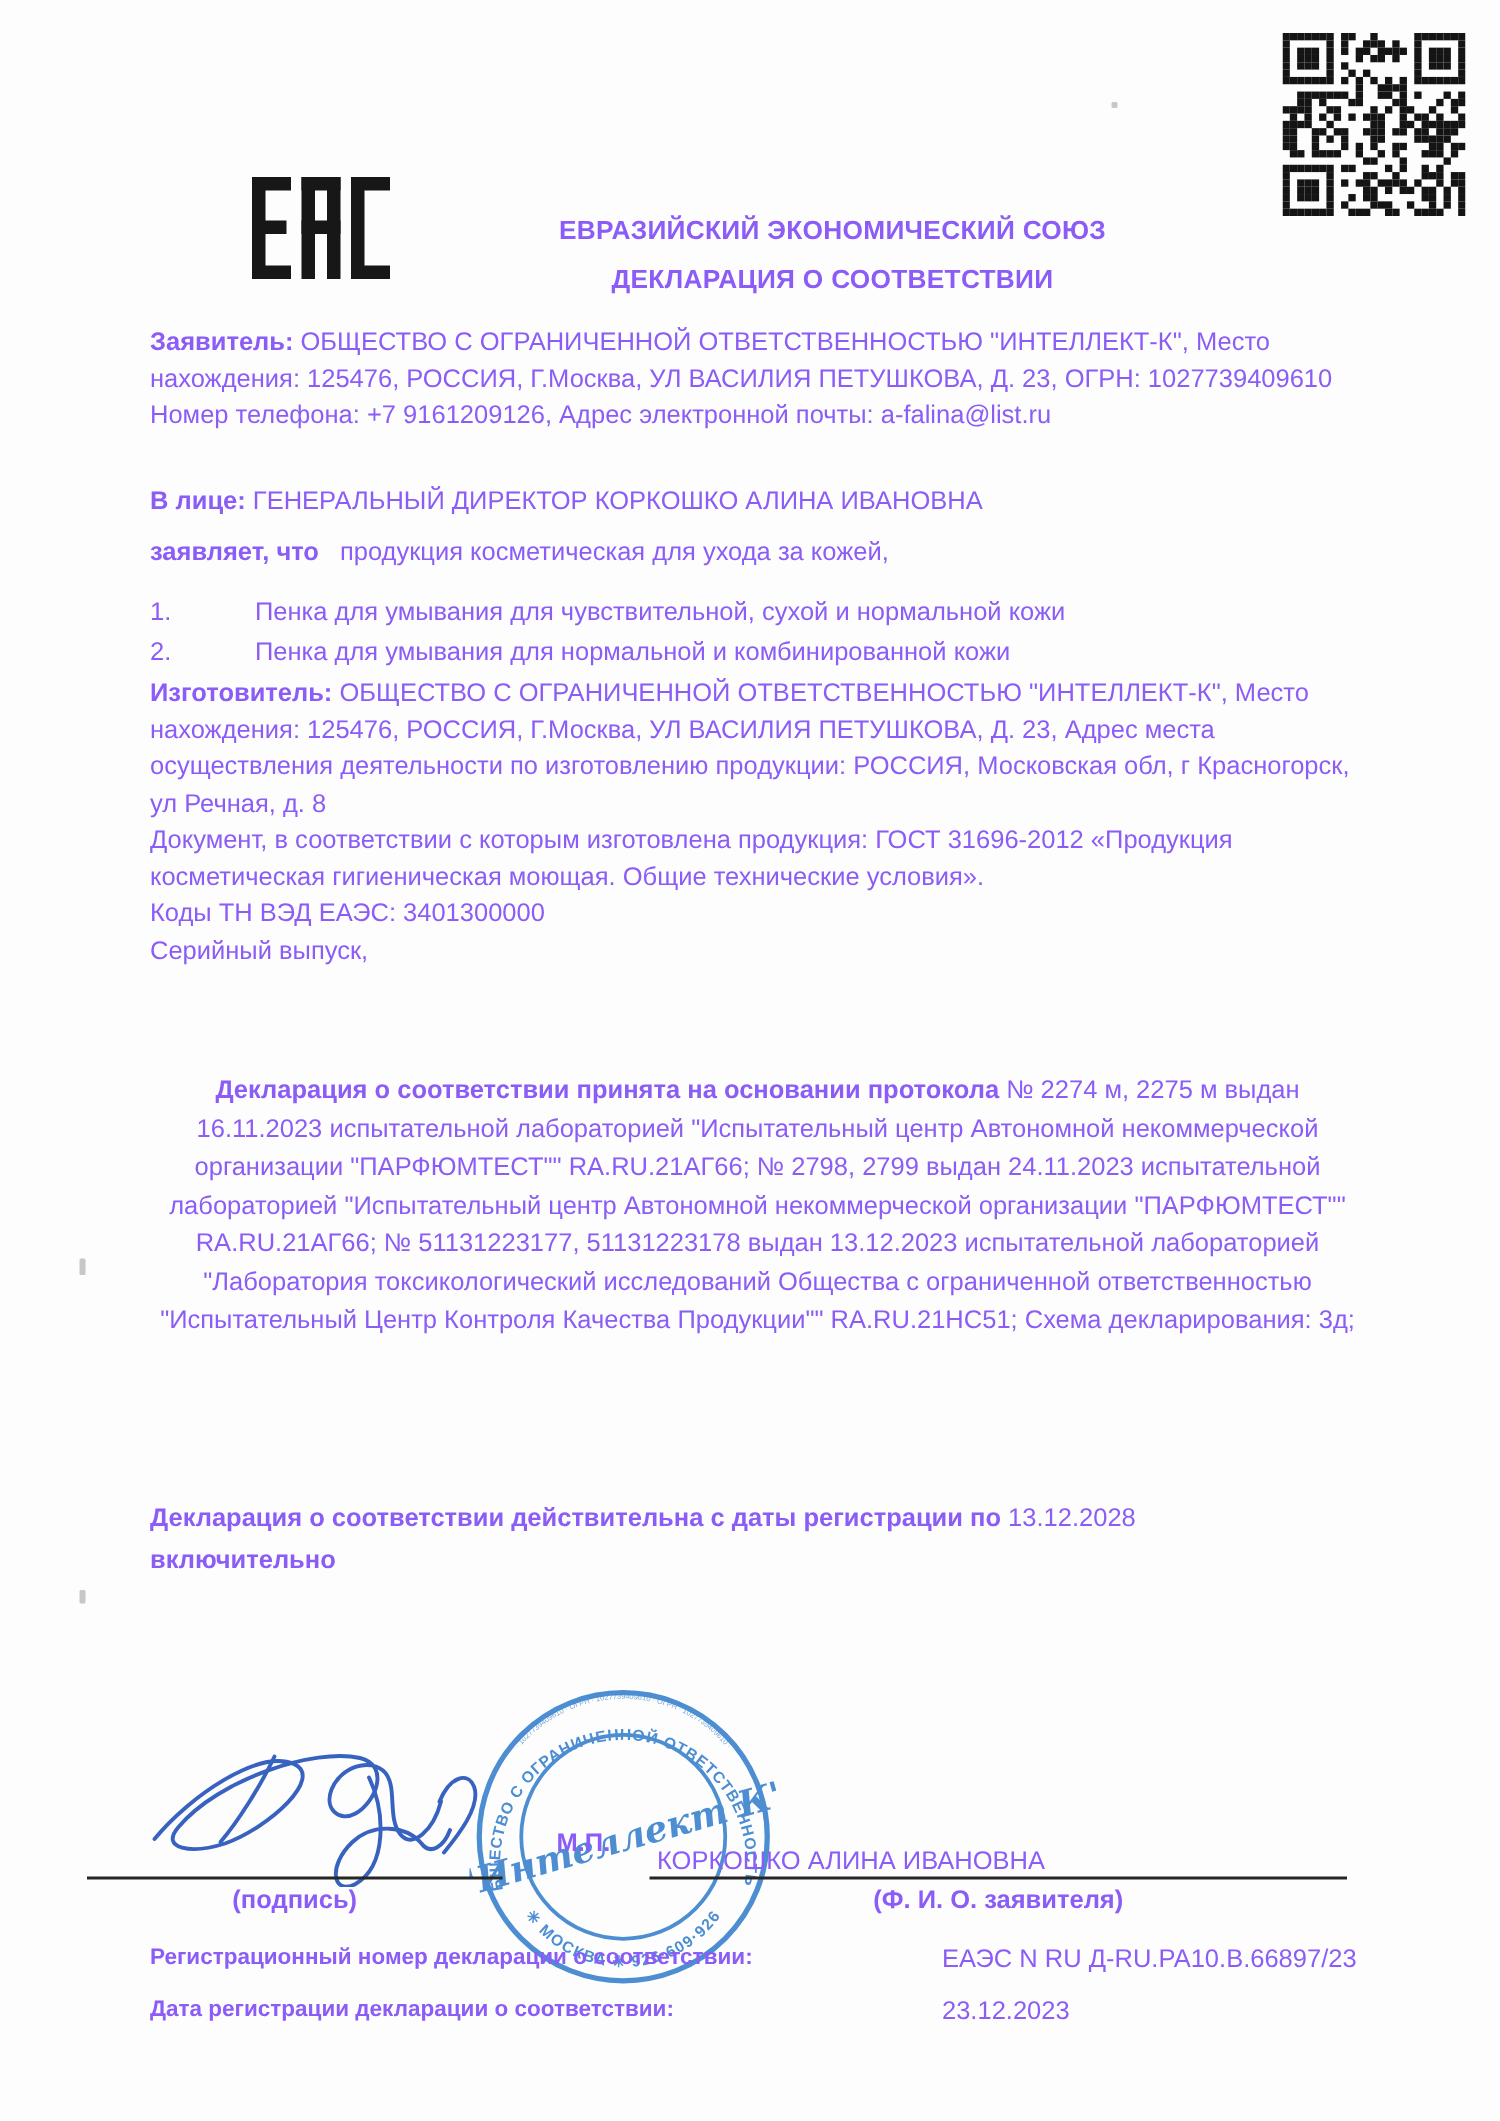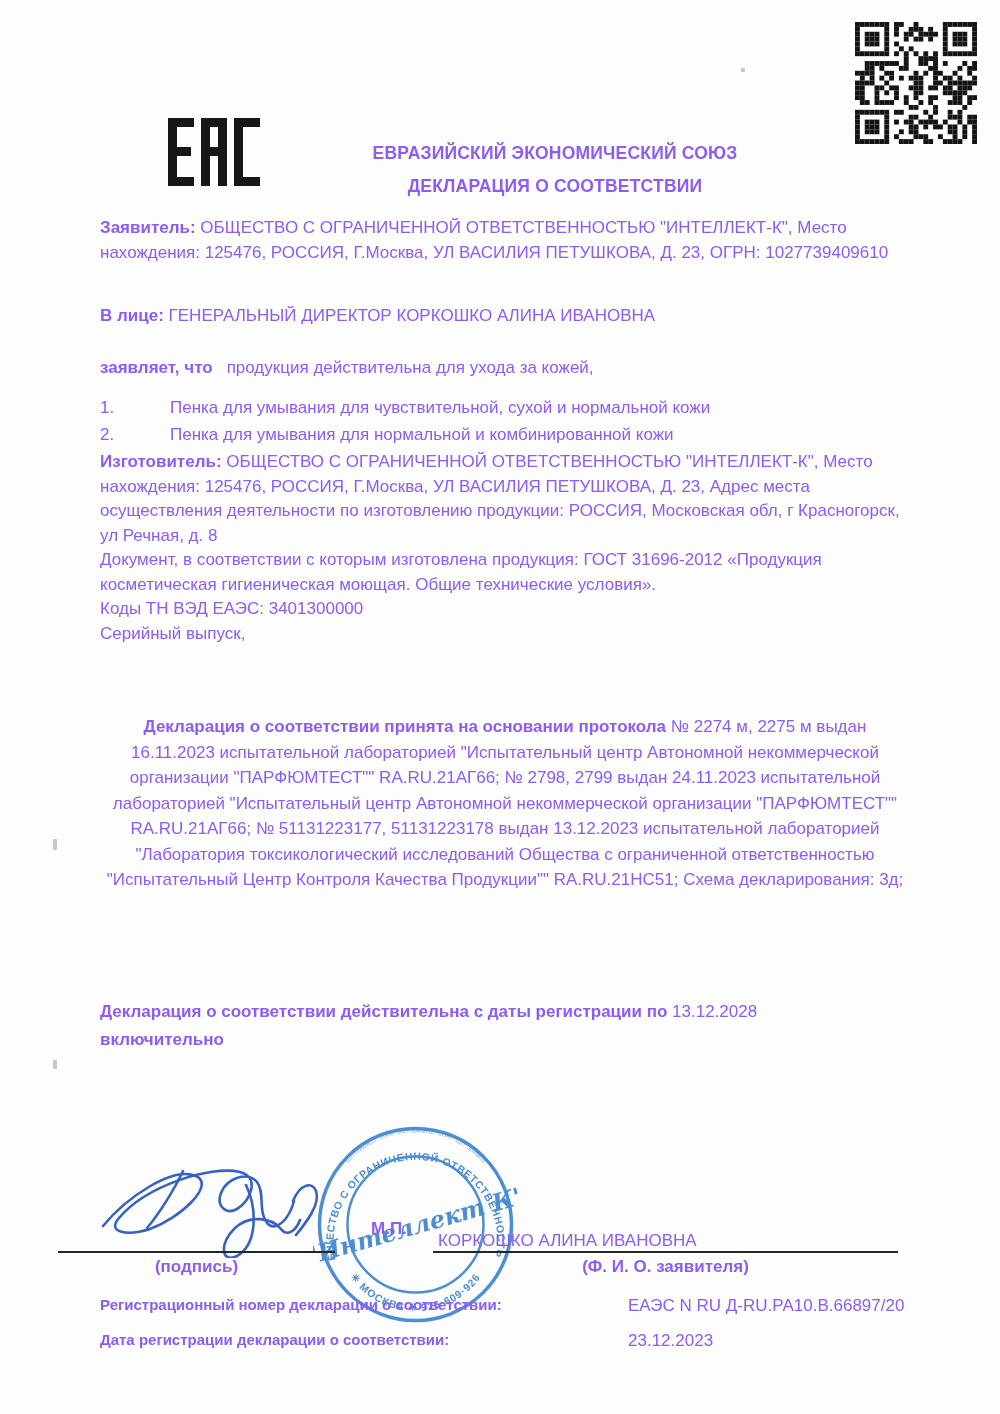--- a/index.html
+++ b/index.html
@@ -372,29 +372,30 @@
         <rect x="66" y="0" width="26" height="9"></rect>
       <rect x="66" y="59" width="26" height="9"></rect>
     </g>
   </svg>
 
   <div class="abs title" style="top:143px;">ЕВРАЗИЙСКИЙ ЭКОНОМИЧЕСКИЙ СОЮЗ</div>
   <div class="abs title" style="top:176px;">ДЕКЛАРАЦИЯ О СООТВЕТСТВИИ</div>
 
   <div class="abs sec" style="top:216px;">
     <div><b>Заявитель:</b> <span>ОБЩЕСТВО С ОГРАНИЧЕННОЙ ОТВЕТСТВЕННОСТЬЮ "ИНТЕЛЛЕКТ-К", Место нахождения: 125476, РОССИЯ,  Г.Москва, УЛ ВАСИЛИЯ ПЕТУШКОВА, Д. 23, ОГРН: 1027739409610</span></div>
-  </div>
-
-  <div class="abs sec" style="top:304px;">
+    <div>Номер телефона: +7 9161209126, Адрес электронной почты: a-falina@list.ru</div>
+  </div>
+
+  <div class="abs sec" style="top:322px;">
     <b>В лице:</b>
     <span>ГЕНЕРАЛЬНЫЙ ДИРЕКТОР КОРКОШКО АЛИНА ИВАНОВНА</span>
   </div>
 
   <div class="abs sec" style="top:356px;">
-    <b>заявляет, что</b><span class="gap">продукция действительна для ухода за кожей,</span>
+    <b>заявляет, что</b><span class="gap">продукция косметическая для ухода за кожей,</span>
   </div>
 
   <div class="abs sec" style="top:394px;">
     <div class="prod-row">
       <span class="prod-num">1.</span>
       <span>Пенка для умывания для чувствительной, сухой и нормальной кожи</span>
     </div>
     <div class="prod-row">
       <span class="prod-num">2.</span>
       <span>Пенка для умывания для нормальной и комбинированной кожи</span>
@@ -455,21 +456,21 @@
 
   <div class="abs name" style="left:438px;top:1231px;">КОРКОШКО АЛИНА ИВАНОВНА</div>
 
   <div class="abs sigline" style="left:58px;top:1251px;width:277px;"></div>
   <div class="abs sigline" style="left:433px;top:1251px;width:465px;"></div>
 
   <div class="abs caption" style="left:58px;top:1257px;width:277px;">(подпись)</div>
   <div class="abs caption" style="left:433px;top:1257px;width:465px;">(Ф. И. О. заявителя)</div>
 
   <div class="abs reg-label" style="left:100px;top:1296px;">Регистрационный номер декларации о соответствии:</div>
-  <div class="abs reg-value" style="left:628px;top:1296px;">ЕАЭС N RU Д-RU.РА10.В.66897/20</div>
+  <div class="abs reg-value" style="left:628px;top:1296px;">ЕАЭС N RU Д-RU.РА10.В.66897/23</div>
   <div class="abs reg-label" style="left:100px;top:1331px;">Дата регистрации декларации о соответствии:</div>
   <div class="abs reg-value" style="left:628px;top:1331px;">23.12.2023</div>
 
   <div class="abs speck" style="left:53px;top:839px;width:4px;height:11px;"></div>
   <div class="abs speck" style="left:53px;top:1060px;width:4px;height:9px;"></div>
   <div class="abs speck" style="left:741px;top:68px;width:4px;height:4px;"></div>
 
 </div>
 
 </body></html>

